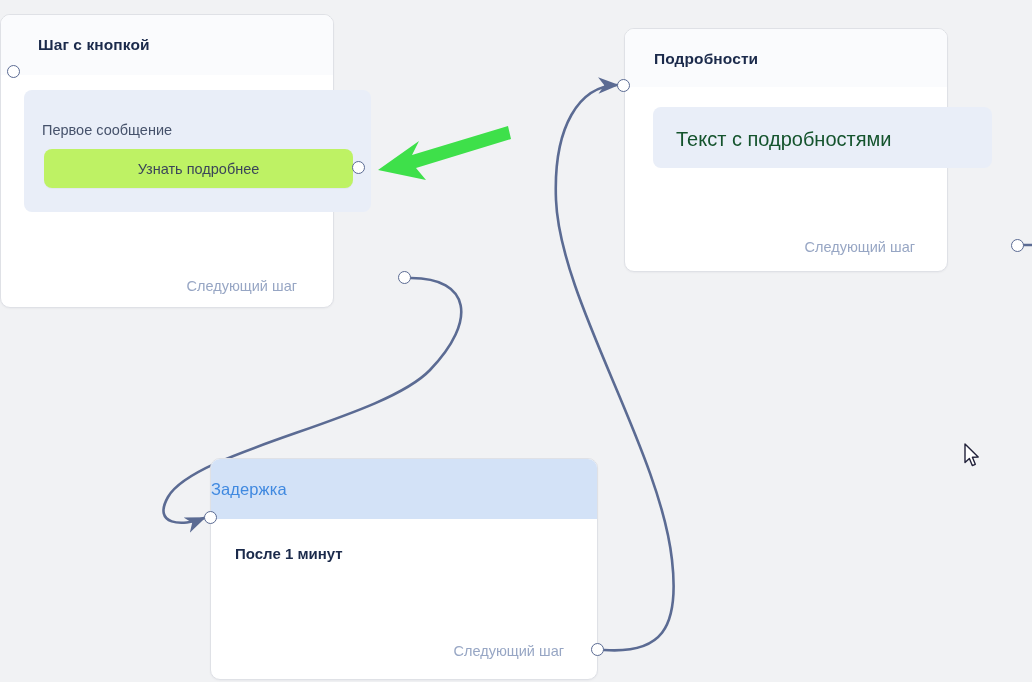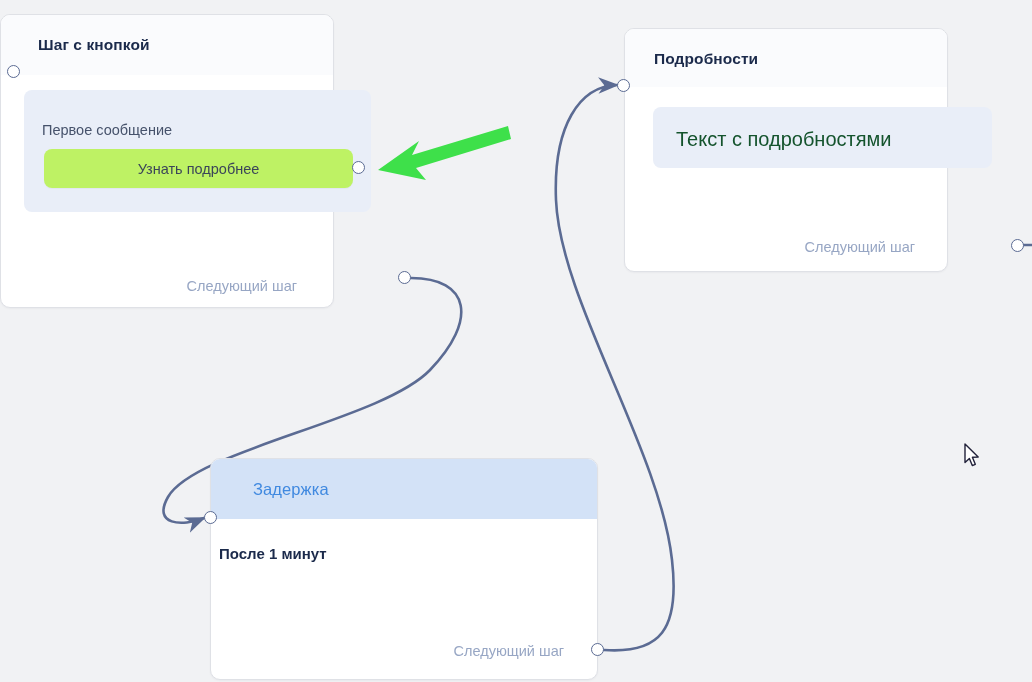--- a/index.html
+++ b/index.html
@@ -63,24 +63,23 @@
     background: #d3e2f7;
     padding: 0;
     height: 60px;
     display: flex;
     align-items: center;
   }
   .node.delay .node-title {
     color: #4089e0;
     font-weight: normal;
     font-size: 16.5px;
-    padding-left: 42px;
   }
   .delay-body {
-    padding: 26px 0 0 8px;
+    padding: 26px 0 0 24px;
   }
   .delay-text {
     font-size: 15px;
     font-weight: bold;
     color: #1b2a4b;
   }
 
   
   .msg-block {
     position: absolute;

